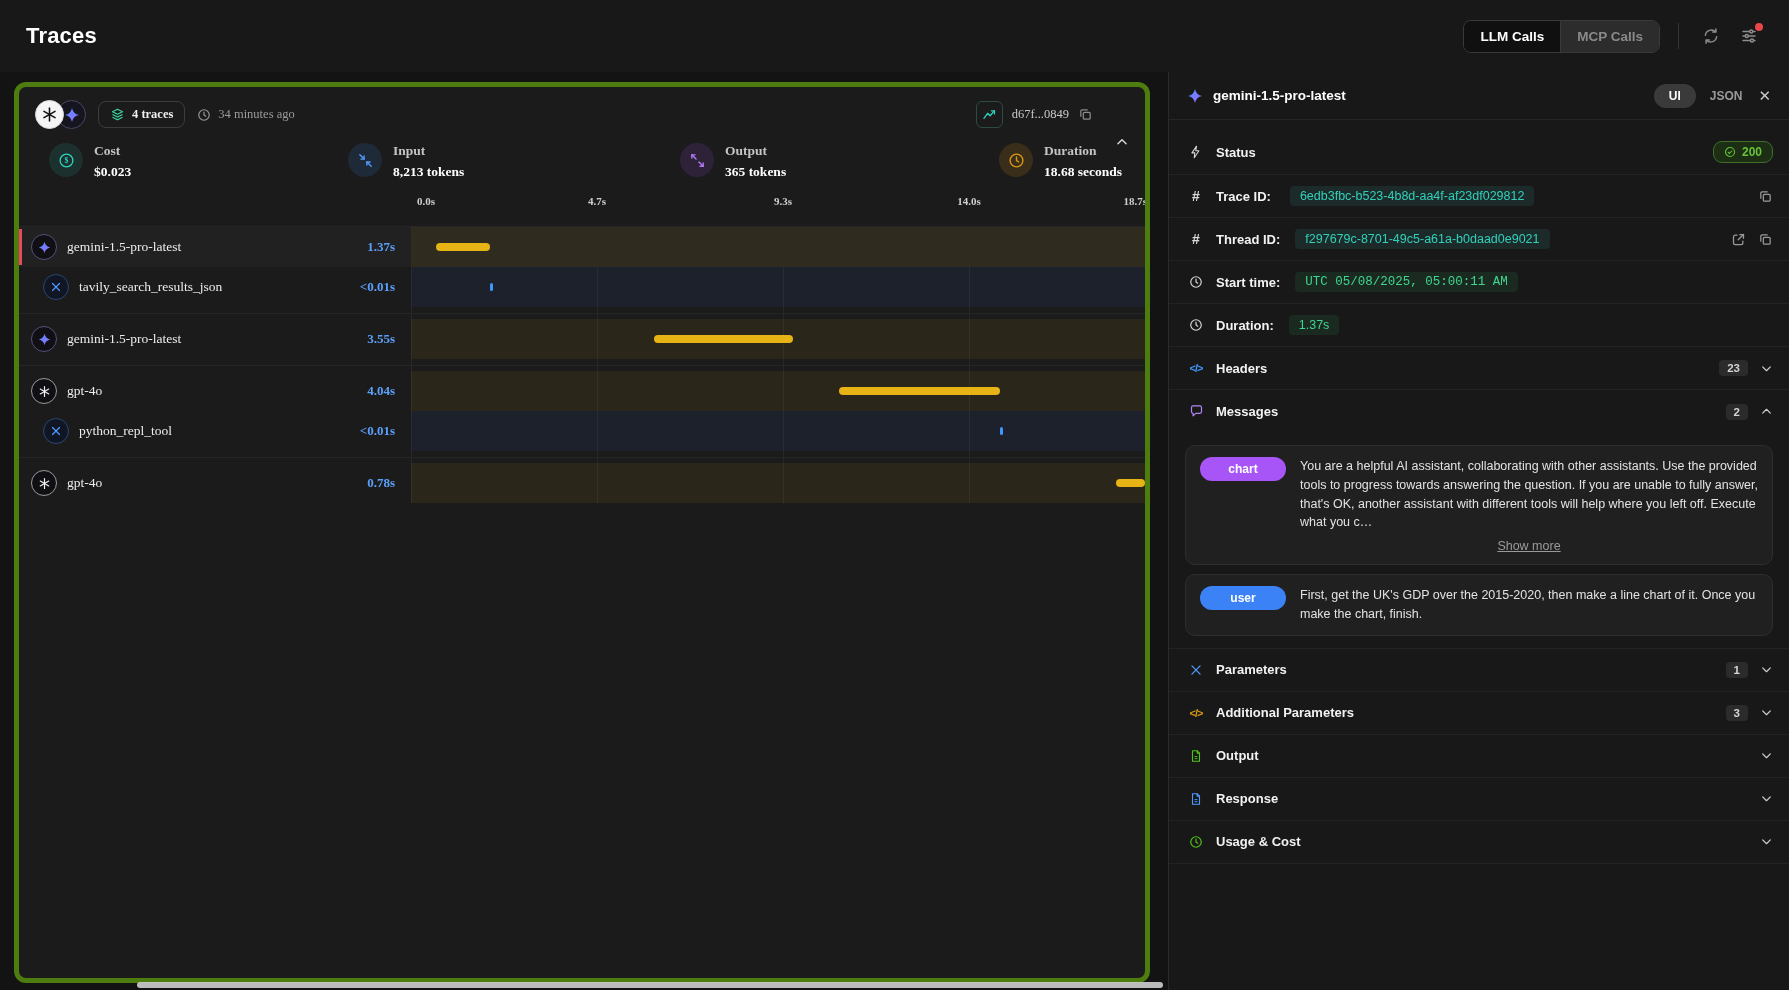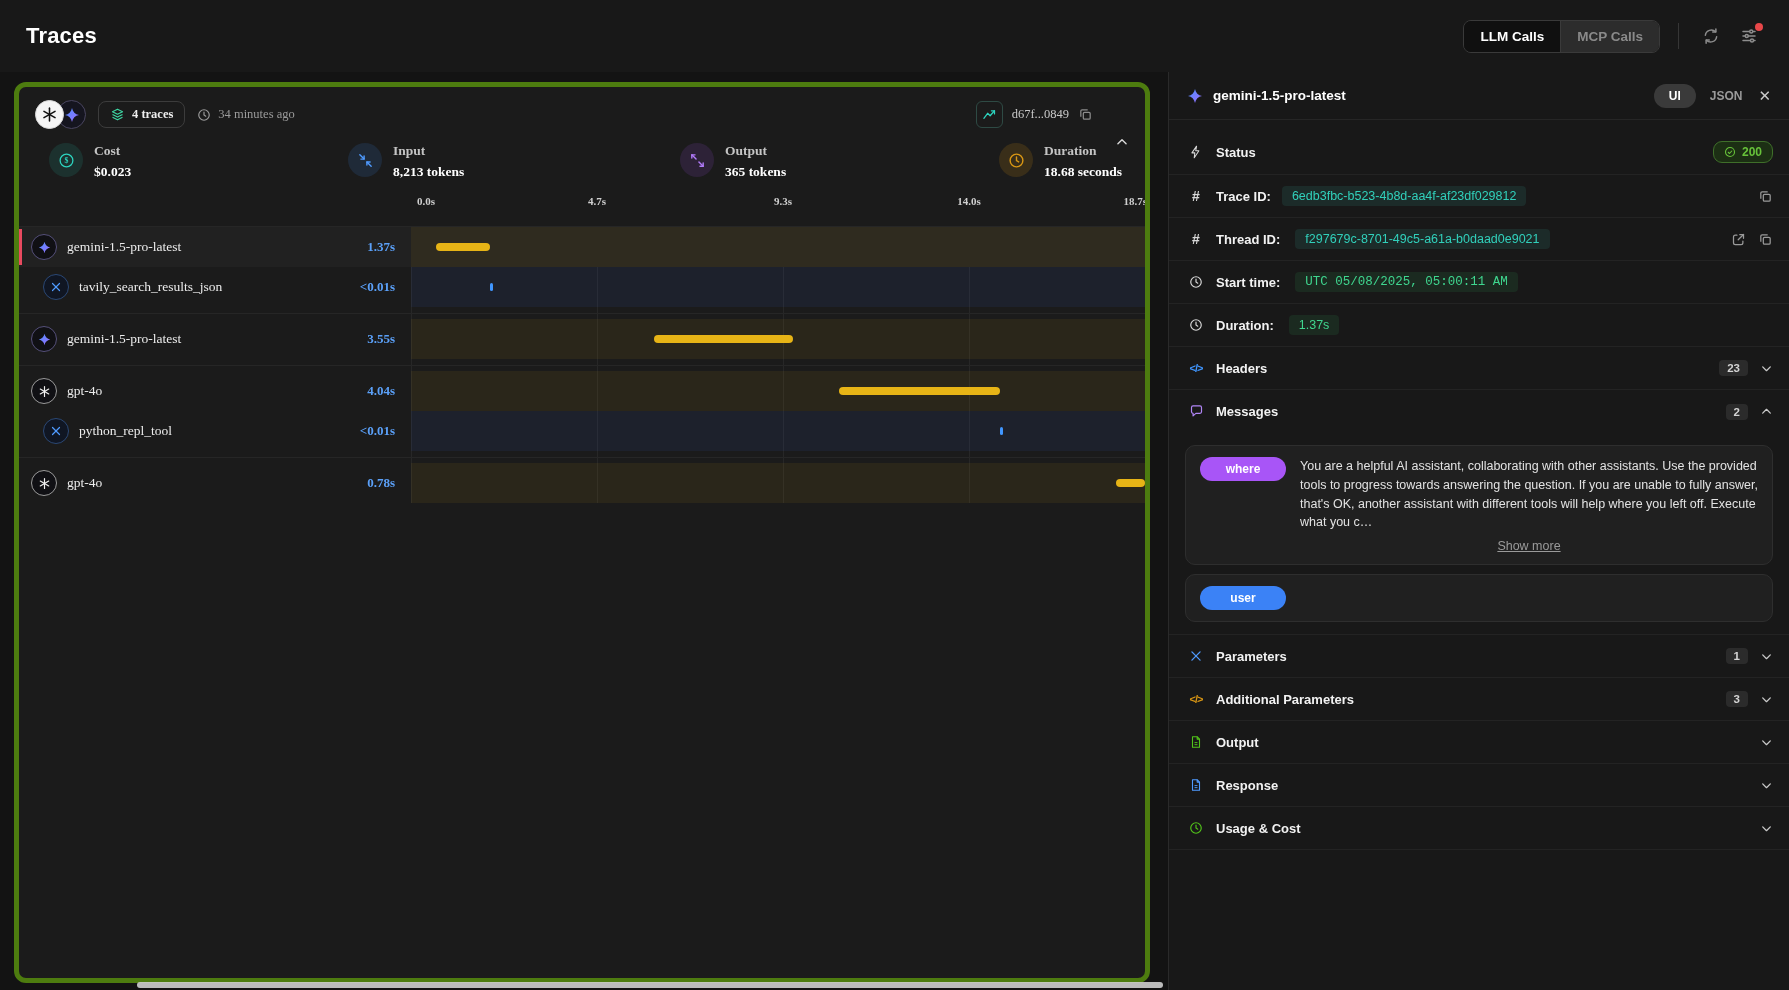--- a/index.html
+++ b/index.html
@@ -419,21 +419,21 @@
                 <path d="M8.5 12.5l2.5 2.5 4.5-5"></path>
               </svg>
             <span>200</span>
           </span>
         </div>
       </div>
 
       <div class="drow">
         <span class="dicon hash-glyph">#</span>
         <span class="dlabel">Trace ID:</span>
-        <span class="chip chip-teal" style="margin-left:0;">6edb3fbc-b523-4b8d-aa4f-af23df029812</span>
+        <span class="chip chip-teal" style="margin-left:8px;">6edb3fbc-b523-4b8d-aa4f-af23df029812</span>
         <div class="right-side">
           <span>
             <svg width="15" height="15" viewBox="0 0 24 24" fill="none" stroke="#9a9a9a" stroke-width="2" stroke-linejoin="round">
                 <rect x="8.5" y="8.5" width="11" height="11" rx="2"></rect>
                 <path d="M15.5 4.5h-9a2 2 0 0 0-2 2v9"></path>
               </svg>
           </span>
         </div>
       </div>
 
@@ -505,28 +505,31 @@
           <span class="chev">
               <svg width="13" height="13" viewBox="0 0 24 24" fill="none" stroke="#c9c9c9" stroke-width="2.4" stroke-linecap="round" stroke-linejoin="round">
                 <path d="M5 15l7-7 7 7"></path>
               </svg>
             </span>
         </div>
       </div>
 
       <div class="msgs">
         <div class="msg">
-          <span class="role-pill role-system">where</span>
+          <span class="role-pill role-system">chart</span>
           <div class="msg-body">
             <div class="msg-text">You are a helpful AI assistant, collaborating with other assistants. Use the provided tools to progress towards answering the question. If you are unable to fully answer, that's OK, another assistant with different tools  will help where you left off. Execute what you c…</div>
             <span class="show-more">Show more</span>
           </div>
         </div>
         <div class="msg">
           <span class="role-pill role-user">user</span>
+          <div class="msg-body">
+            <div class="msg-text">First, get the UK's GDP over the 2015-2020, then make a line chart of it. Once you make the chart, finish.</div>
+          </div>
         </div>
       </div>
 
       <div class="drow">
         <span class="dicon">
           <svg width="14" height="14" viewBox="0 0 24 24" fill="none" stroke="#4f9bff" stroke-width="2.2" stroke-linecap="round">
               <path d="M5 5l14 14"></path>
               <path d="M19 5 5 19"></path>
             </svg>
         </span>

